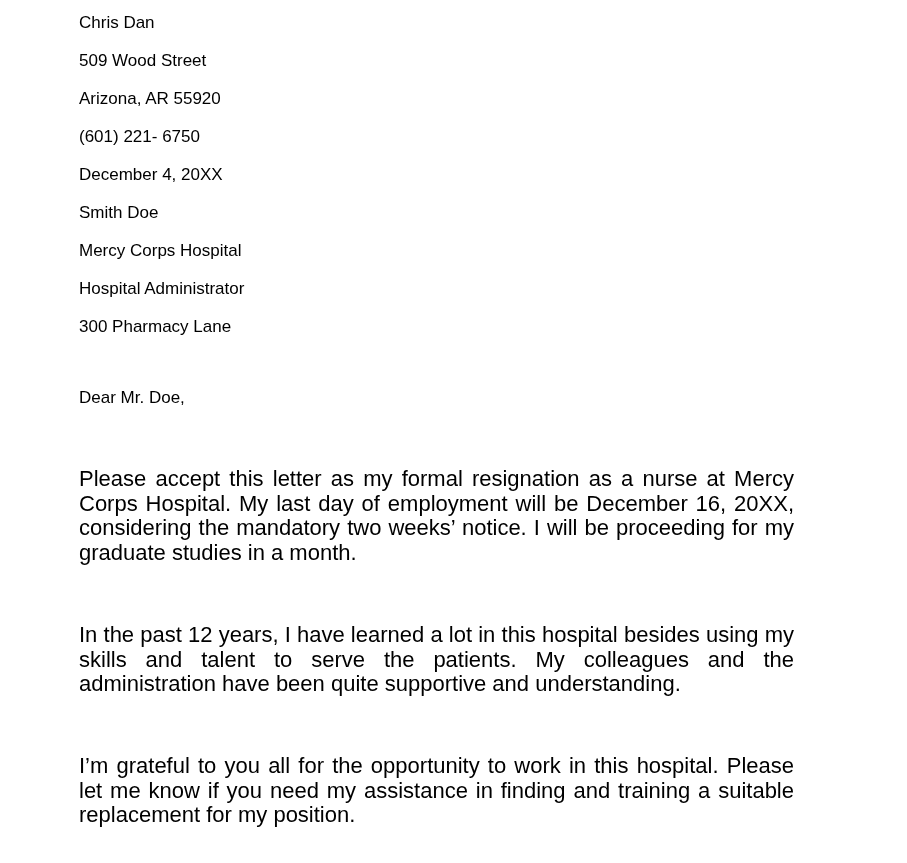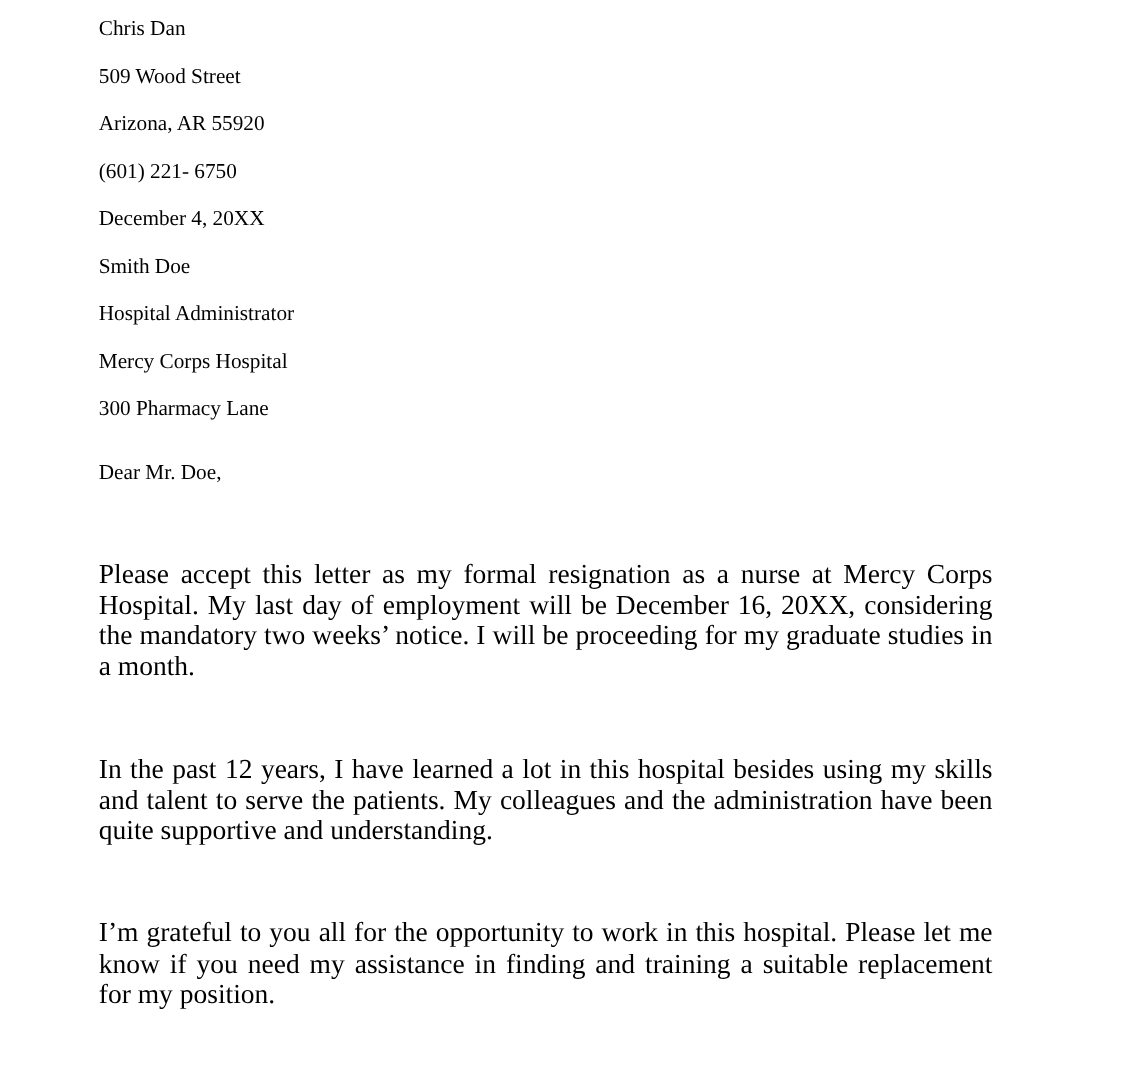--- a/index.html
+++ b/index.html
@@ -6,35 +6,35 @@
     margin: 0;
     padding: 0;
     background: #ffffff;
   }
   .page {
     position: relative;
     width: 907px;
     height: 863px;
     background: #ffffff;
     color: #000000;
-    font-family: Liberation Serif, serif;
+    font-family: Liberation Sans, sans-serif;
     box-sizing: border-box;
     padding: 13px 113px 0 79px;
     overflow: hidden;
   }
   .addr-line {
     font-size: 17px;
     line-height: 20px;
     margin: 0 0 18px 0;
     white-space: pre;
   }
   .salutation {
     font-size: 17px;
     line-height: 25px;
-    margin: 28px 0 0 0;
+    margin: 48px 0 0 0;
   }
   .para {
     font-size: 22px;
     line-height: 24.7px;
     margin: 57px 0 0 0;
     text-align: justify;
     text-justify: inter-word;
   }
   .para + .para {
   }
@@ -47,22 +47,22 @@
   <div class="address-block">
     <p class="addr-line">Chris Dan</p>
     <p class="addr-line">509 Wood Street</p>
     <p class="addr-line">Arizona, AR 55920</p>
     <p class="addr-line">(601) 221- 6750</p>
     <p class="addr-line">December 4, 20XX</p>
   </div>
 
   <div class="address-block">
     <p class="addr-line">Smith Doe</p>
+    <p class="addr-line">Mercy Corps Hospital</p>
     <p class="addr-line">Hospital Administrator</p>
-    <p class="addr-line">Mercy Corps Hospital</p>
     <p class="addr-line">300 Pharmacy Lane</p>
   </div>
 
   <p class="salutation">Dear Mr. Doe,</p>
 
   <div class="letter-body">
     <p class="para">Please accept this letter as my formal resignation as a nurse at Mercy Corps Hospital. My last day of employment will be December 16, 20XX, considering the mandatory two weeks’ notice. I will be proceeding for my graduate studies in a month.</p>
     <p class="para">In the past 12 years, I have learned a lot in this hospital besides using my skills and talent to serve the patients. My colleagues and the administration have been quite supportive and understanding.</p>
     <p class="para">I’m grateful to you all for the opportunity to work in this hospital. Please let me know if you need my assistance in finding and training a suitable replacement for my position.</p>
   </div>

